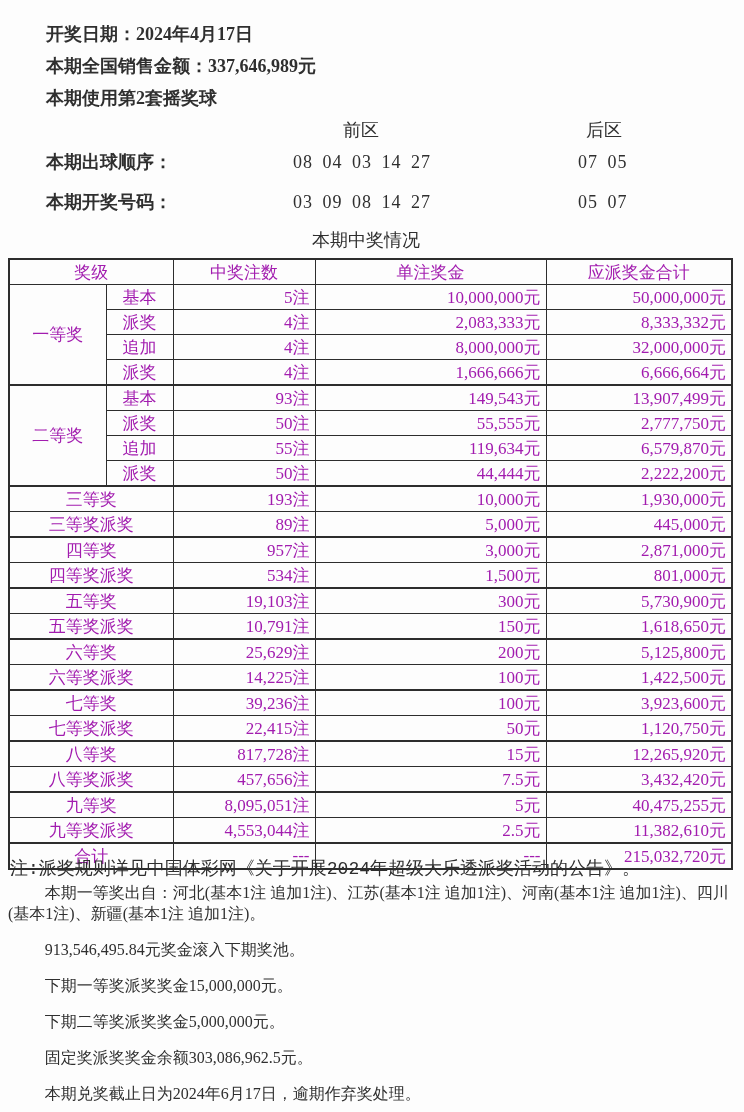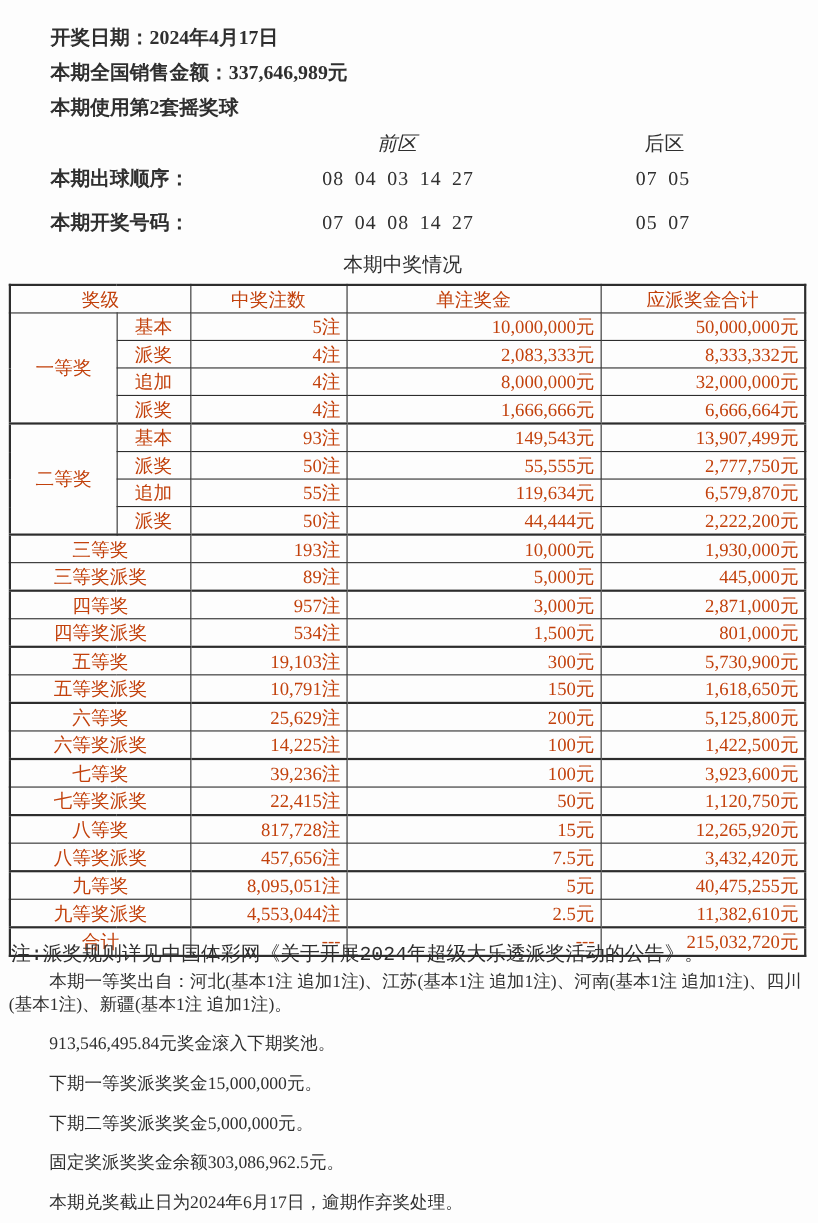--- a/index.html
+++ b/index.html
@@ -19,21 +19,21 @@
   .section-title { width: 732px; text-align: center; font-size: 18px; }
 
   table.prize {
     position: absolute;
     left: 8px;
     top: 258px;
     width: 723px;
     border-collapse: collapse;
     table-layout: fixed;
     font-size: 17px;
-    color: #c2410c;
+    color: #a21caf;
     border: 2px solid #2d2d2d;
   }
   table.prize th, table.prize td {
     border: 1px solid #2d2d2d;
     height: 24px;
     padding: 0;
     font-weight: normal;
     white-space: nowrap;
     overflow: hidden;
   }
@@ -47,29 +47,29 @@
 </style>
 </head>
 <body>
 
 <div class="page">
 
   <div class="abs hline" style="left:46px; top:24px;">开奖日期：2024年4月17日</div>
   <div class="abs hline" style="left:46px; top:56px;">本期全国销售金额：337,646,989元</div>
   <div class="abs hline" style="left:46px; top:88px;text-align:right;">本期使用第2套摇奖球</div>
 
-  <div class="abs zone-label" style="left:343px; top:118px;font-style:italic;">前区</div>
+  <div class="abs zone-label" style="left:343px; top:118px;">前区</div>
   <div class="abs zone-label" style="left:586px; top:118px;">后区</div>
 
   <div class="abs hline" style="left:46px;  top:152px;">本期出球顺序：</div>
   <div class="abs nums" style="left:293px; top:152px;">08 04 03 14 27</div>
   <div class="abs nums" style="left:578px; top:152px;">07 05</div>
 
   <div class="abs hline" style="left:46px;  top:192px;">本期开奖号码：</div>
-  <div class="abs nums" style="left:293px; top:192px;">07 04 08 14 27</div>
+  <div class="abs nums" style="left:293px; top:192px;">03 09 08 14 27</div>
   <div class="abs nums" style="left:578px; top:192px;">05 07</div>
 
   <div class="abs section-title" style="left:0; top:228px;">本期中奖情况</div>
 
   <table class="prize">
     <colgroup>
       <col style="width:97px">
         <col style="width:67px">
         <col style="width:142px">
         <col style="width:231px">

